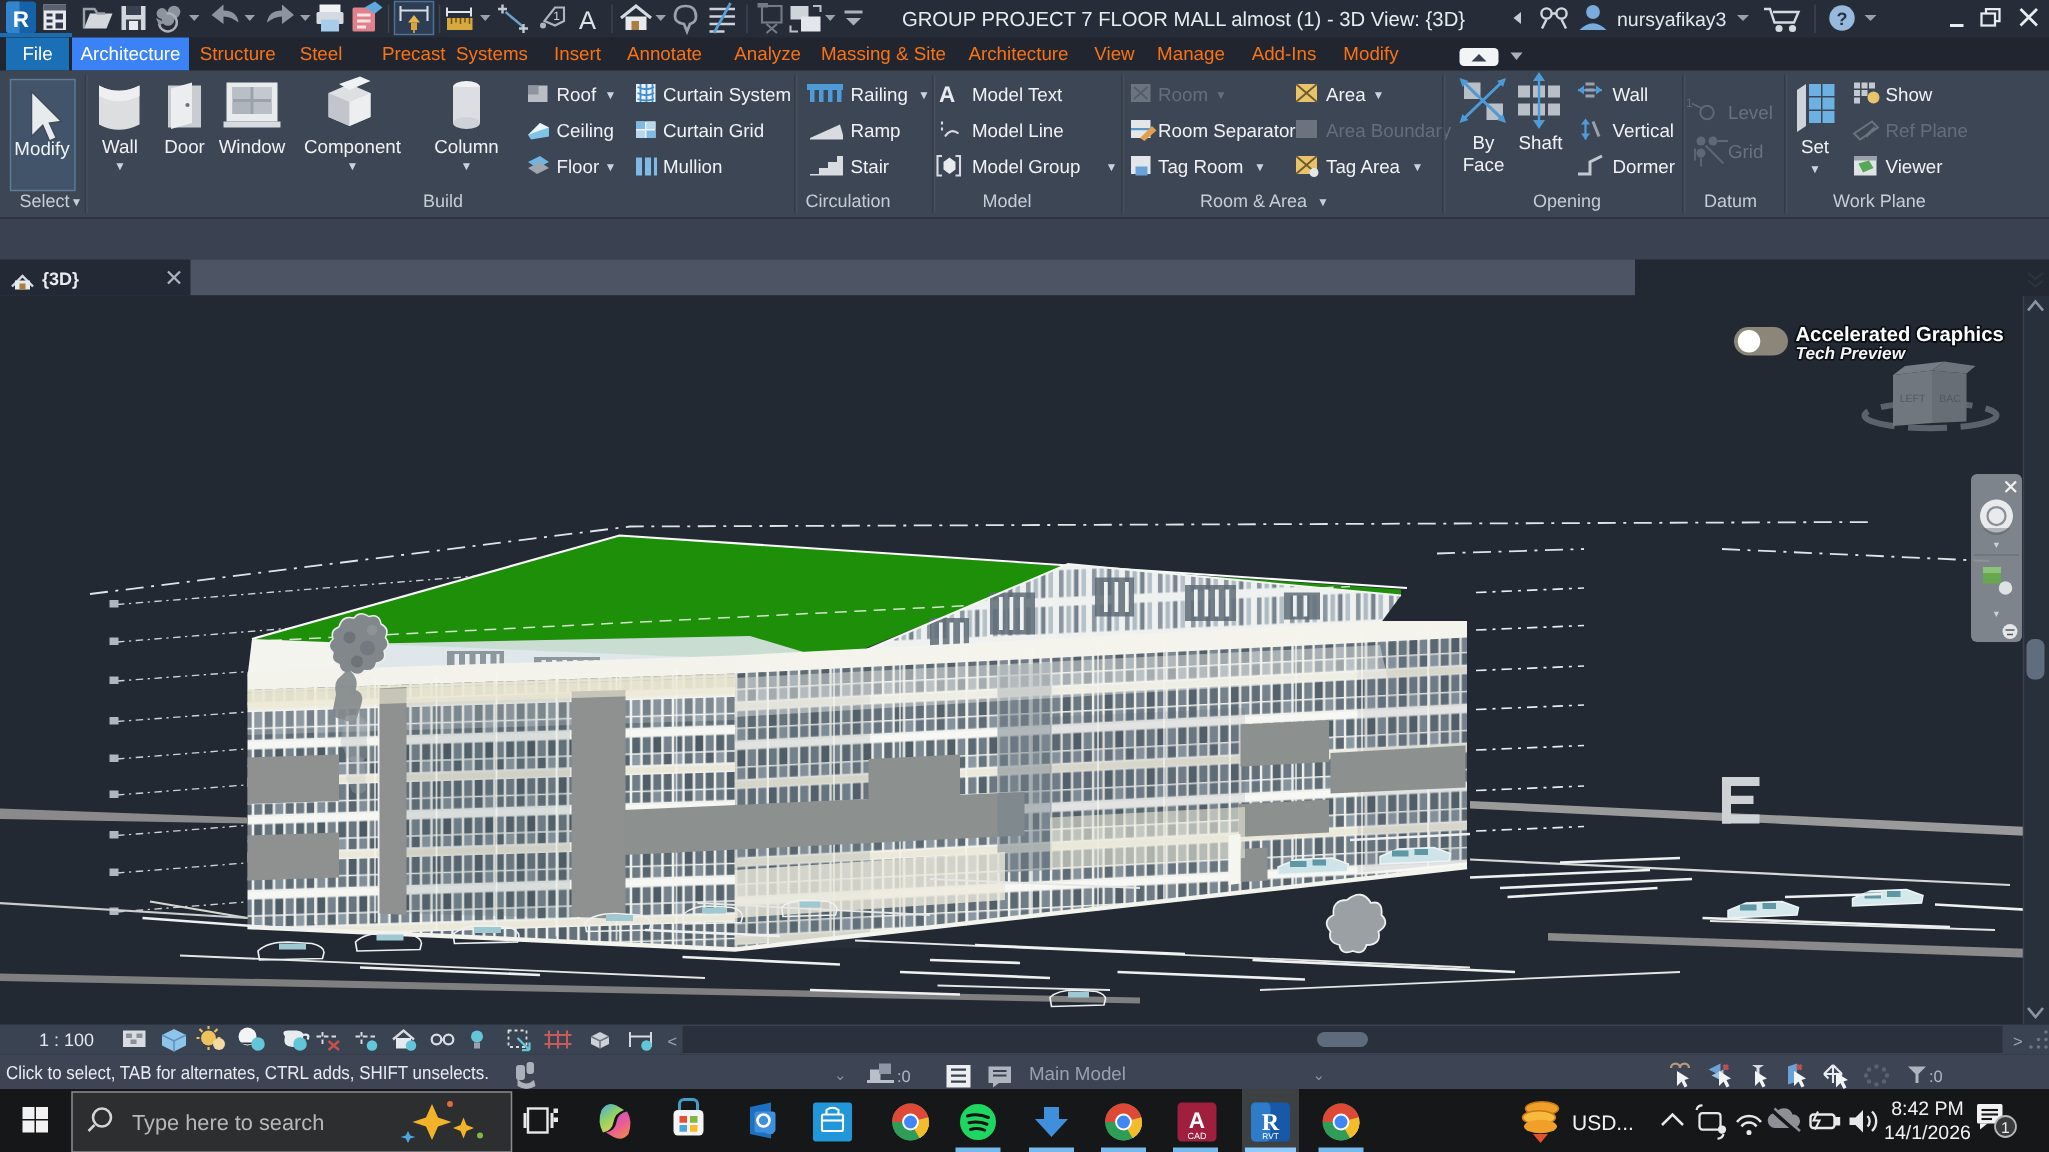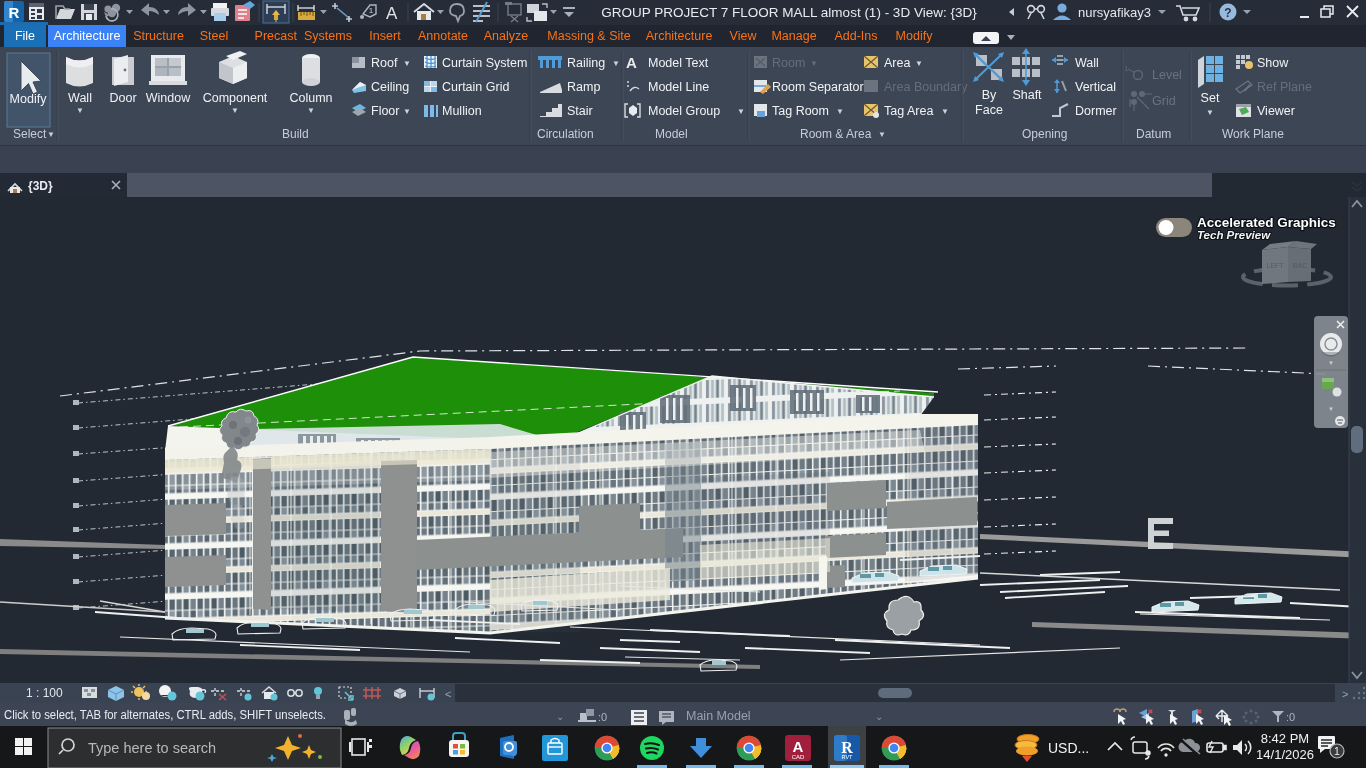--- a/index.html
+++ b/index.html
@@ -6,21 +6,21 @@
   html,body { width:1366px; height:768px; overflow:hidden; background:#222933;
     font-family:"Liberation Sans", sans-serif; }
   .abs { position:absolute; }
   #page { position:relative; width:1366px; height:768px; }
 
   
   #titlebar { left:0; top:0; width:1366px; height:25px; background:#262d38; }
   #tabrow   { left:0; top:25px; width:1366px; height:22px; background:#20252f; }
   #ribbon   { left:0; top:47px; width:1366px; height:98px; background:#3d4654; }
   #optbar   { left:0; top:145px; width:1366px; height:28px; background:#3a4150; border-top:1px solid #2c3340; }
-  #viewtabs { left:0; top:173px; width:1212px; height:24px; background:#4d5565; }
+  #viewtabs { left:0; top:173px; width:1090px; height:24px; background:#4d5565; }
   #viewport { left:0; top:197px; width:1366px; height:486px; background:#222933; overflow:hidden; }
   #vcbar    { left:0; top:683px; width:1366px; height:20px; background:#3a4352; }
   #statusbar{ left:0; top:703px; width:1366px; height:23px; background:#3d4554;padding-left:36px; }
   #taskbar  { left:0; top:726px; width:1366px; height:42px; background:#161719; }
   .tab { position:absolute; top:0; height:22px; line-height:22px; color:#f97316; font-size:12.5px; text-align:center; }
 </style>
 </head>
 <body>
 <div id="page">
   <div class="abs" id="titlebar">
@@ -198,21 +198,21 @@
   </div>
   <div class="abs" id="tabrow">
     <div class="tab" style="left:4px;width:42px;background:#1b6fb5;color:#fff;">File</div>
     <div class="tab" style="left:48px;width:78px;background:#3b82f6;color:#fff;">Architecture</div>
     <div class="tab" style="left:126px;width:65px;">Structure</div>
     <div class="tab" style="left:180px;width:42px;margin-left:13px;">Steel</div>
     <div class="tab" style="left:242px;width:55px;text-align:right;">Precast</div>
     <div class="tab" style="left:299px;width:58px;">Systems</div>
     <div class="tab" style="left:362px;width:46px;">Insert</div>
     <div class="tab" style="left:412px;width:62px;">Annotate</div>
-    <div class="tab" style="left:478px;width:56px;">Analyze</div>
+    <div class="tab" style="left:478px;width:56px;text-align:right;">Analyze</div>
     <div class="tab" style="left:540px;width:98px;">Massing &amp; Site</div>
     <div class="tab" style="left:640px;width:78px;">Architecture</div>
     <div class="tab" style="left:722px;width:42px;">View</div>
     <div class="tab" style="left:766px;width:56px;">Manage</div>
     <div class="tab" style="left:828px;width:56px;">Add-Ins</div>
     <div class="tab" style="left:888px;width:52px;">Modify</div>
     <svg width="60" height="22" style="position:absolute;left:965px;top:0">
       <rect x="8" y="7" width="26" height="12" rx="3" fill="#f2f4f6"></rect>
       <path d="M16 16 L21 11 L26 16 Z" fill="#394150"></path>
       <path d="M42 10 L50 10 L46 15 Z" fill="#aab1bb"></path>

